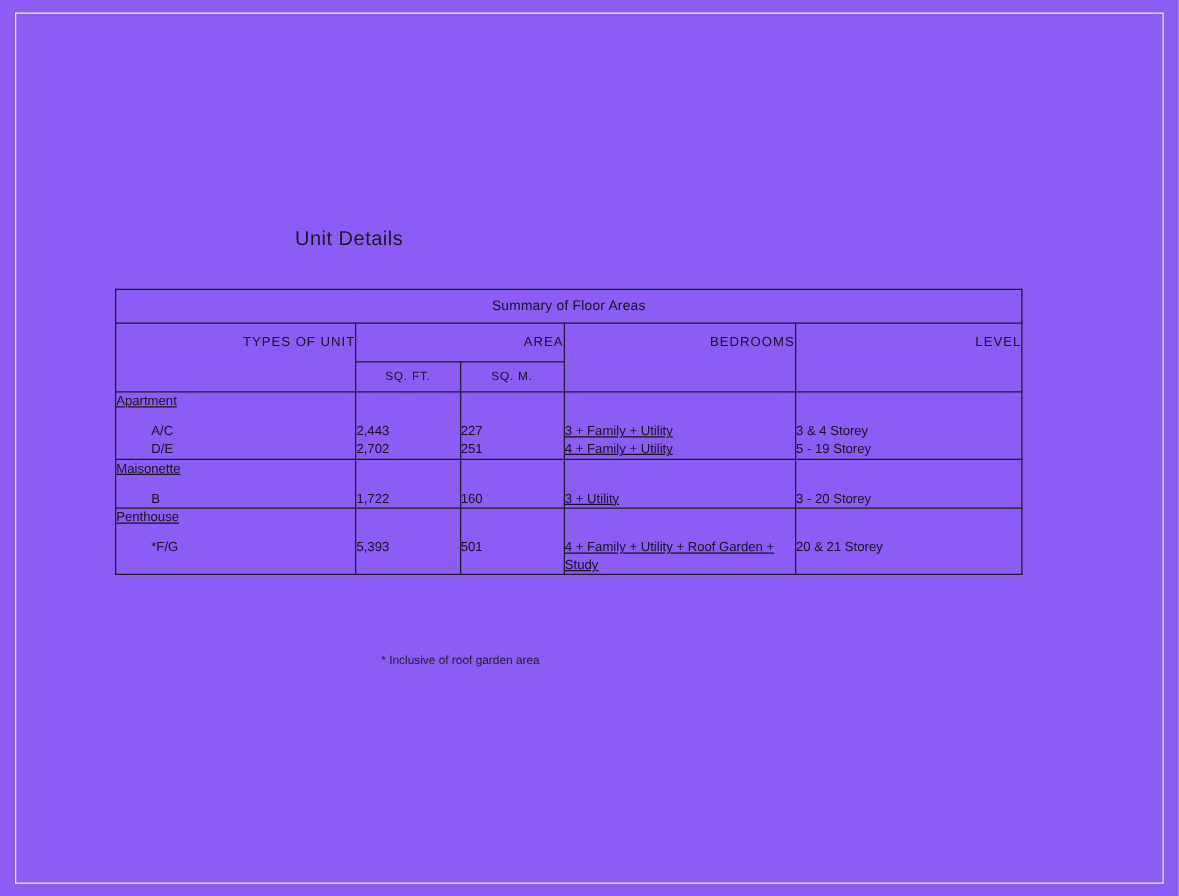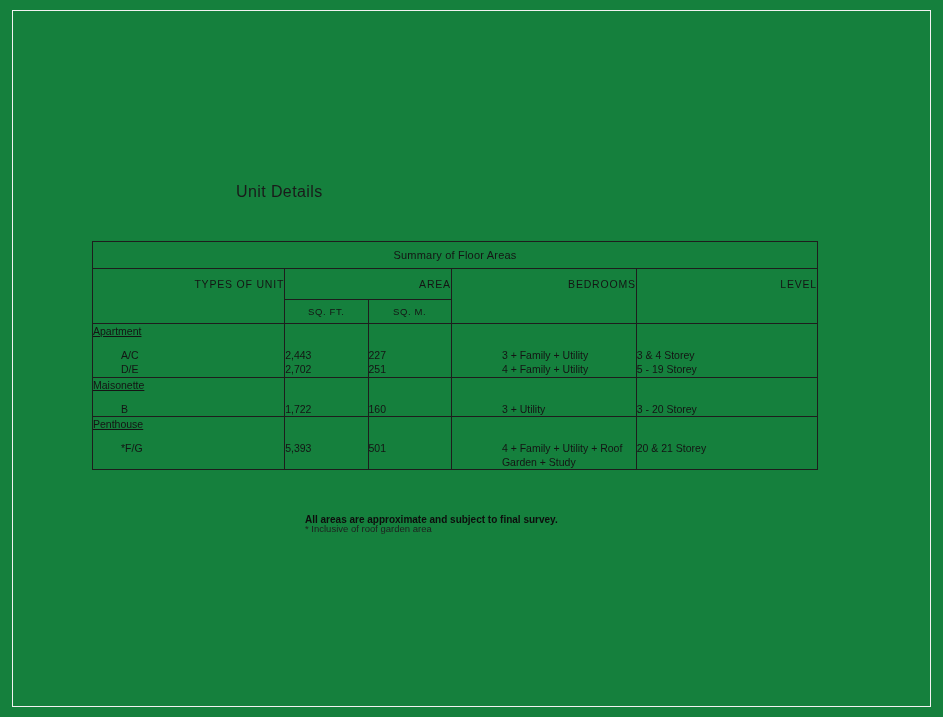--- a/index.html
+++ b/index.html
@@ -13,21 +13,21 @@
     position: relative;
     font-family: "Liberation Sans", sans-serif;
     color: #111111;
     overflow: hidden;
   }
 
   
   #page {
     position: absolute;
     inset: 0;
-    background: #15803d;
+    background: #8b5cf6;
   }
 
   
   #page::before {
     content: "";
     position: absolute;
     left: 12px; right: 12px; top: 10px; bottom: 10px;
     border: 1px solid #f2f2f2;
     pointer-events: none;
   }
@@ -39,21 +39,20 @@
     font-size: 16px;
     letter-spacing: .4px;
     color: #1a1a1a;
   }
 
   #table-wrap {
     position: absolute;
     left: 92px;
     top: 231px;
     width: 726px;
-    margin-top: 10px;
   }
 
   table.unit-table {
     width: 100%;
     border-collapse: collapse;
     table-layout: fixed;
     font-size: 10.5px;
     color: #141414;
   }
   table.unit-table td,
@@ -92,21 +91,21 @@
   }
   .cell.center {
     text-align: left;
     padding-left: 0;
     padding-right: 0;
   }
   .cell.pad-left {
     padding-left: 28px;
   }
   .cell.pad-left-wide {
-    padding-left: 50px;
+    text-decoration: underline;
   }
 
   .group-name {
     text-decoration: underline;
     font-weight: normal;
     display: inline-block;
     margin-bottom: 10px;
   }
 
   .no-top { border-top: none !important; }
@@ -223,15 +222,14 @@
           <td class="cell center row-cell no-top">5,393</td>
           <td class="cell center row-cell no-top">501</td>
           <td class="cell pad-left-wide row-cell no-top">4 + Family + Utility + Roof Garden + Study</td>
           <td class="cell center row-cell no-top">20 &amp; 21 Storey</td>
         </tr>
       </tbody>
     </table>
   </div>
 
   <div class="footnote1">* Inclusive of roof garden area</div>
-  <div class="footnote2">All areas are approximate and subject to final survey.</div>
 
 </div>
 
 </body></html>

